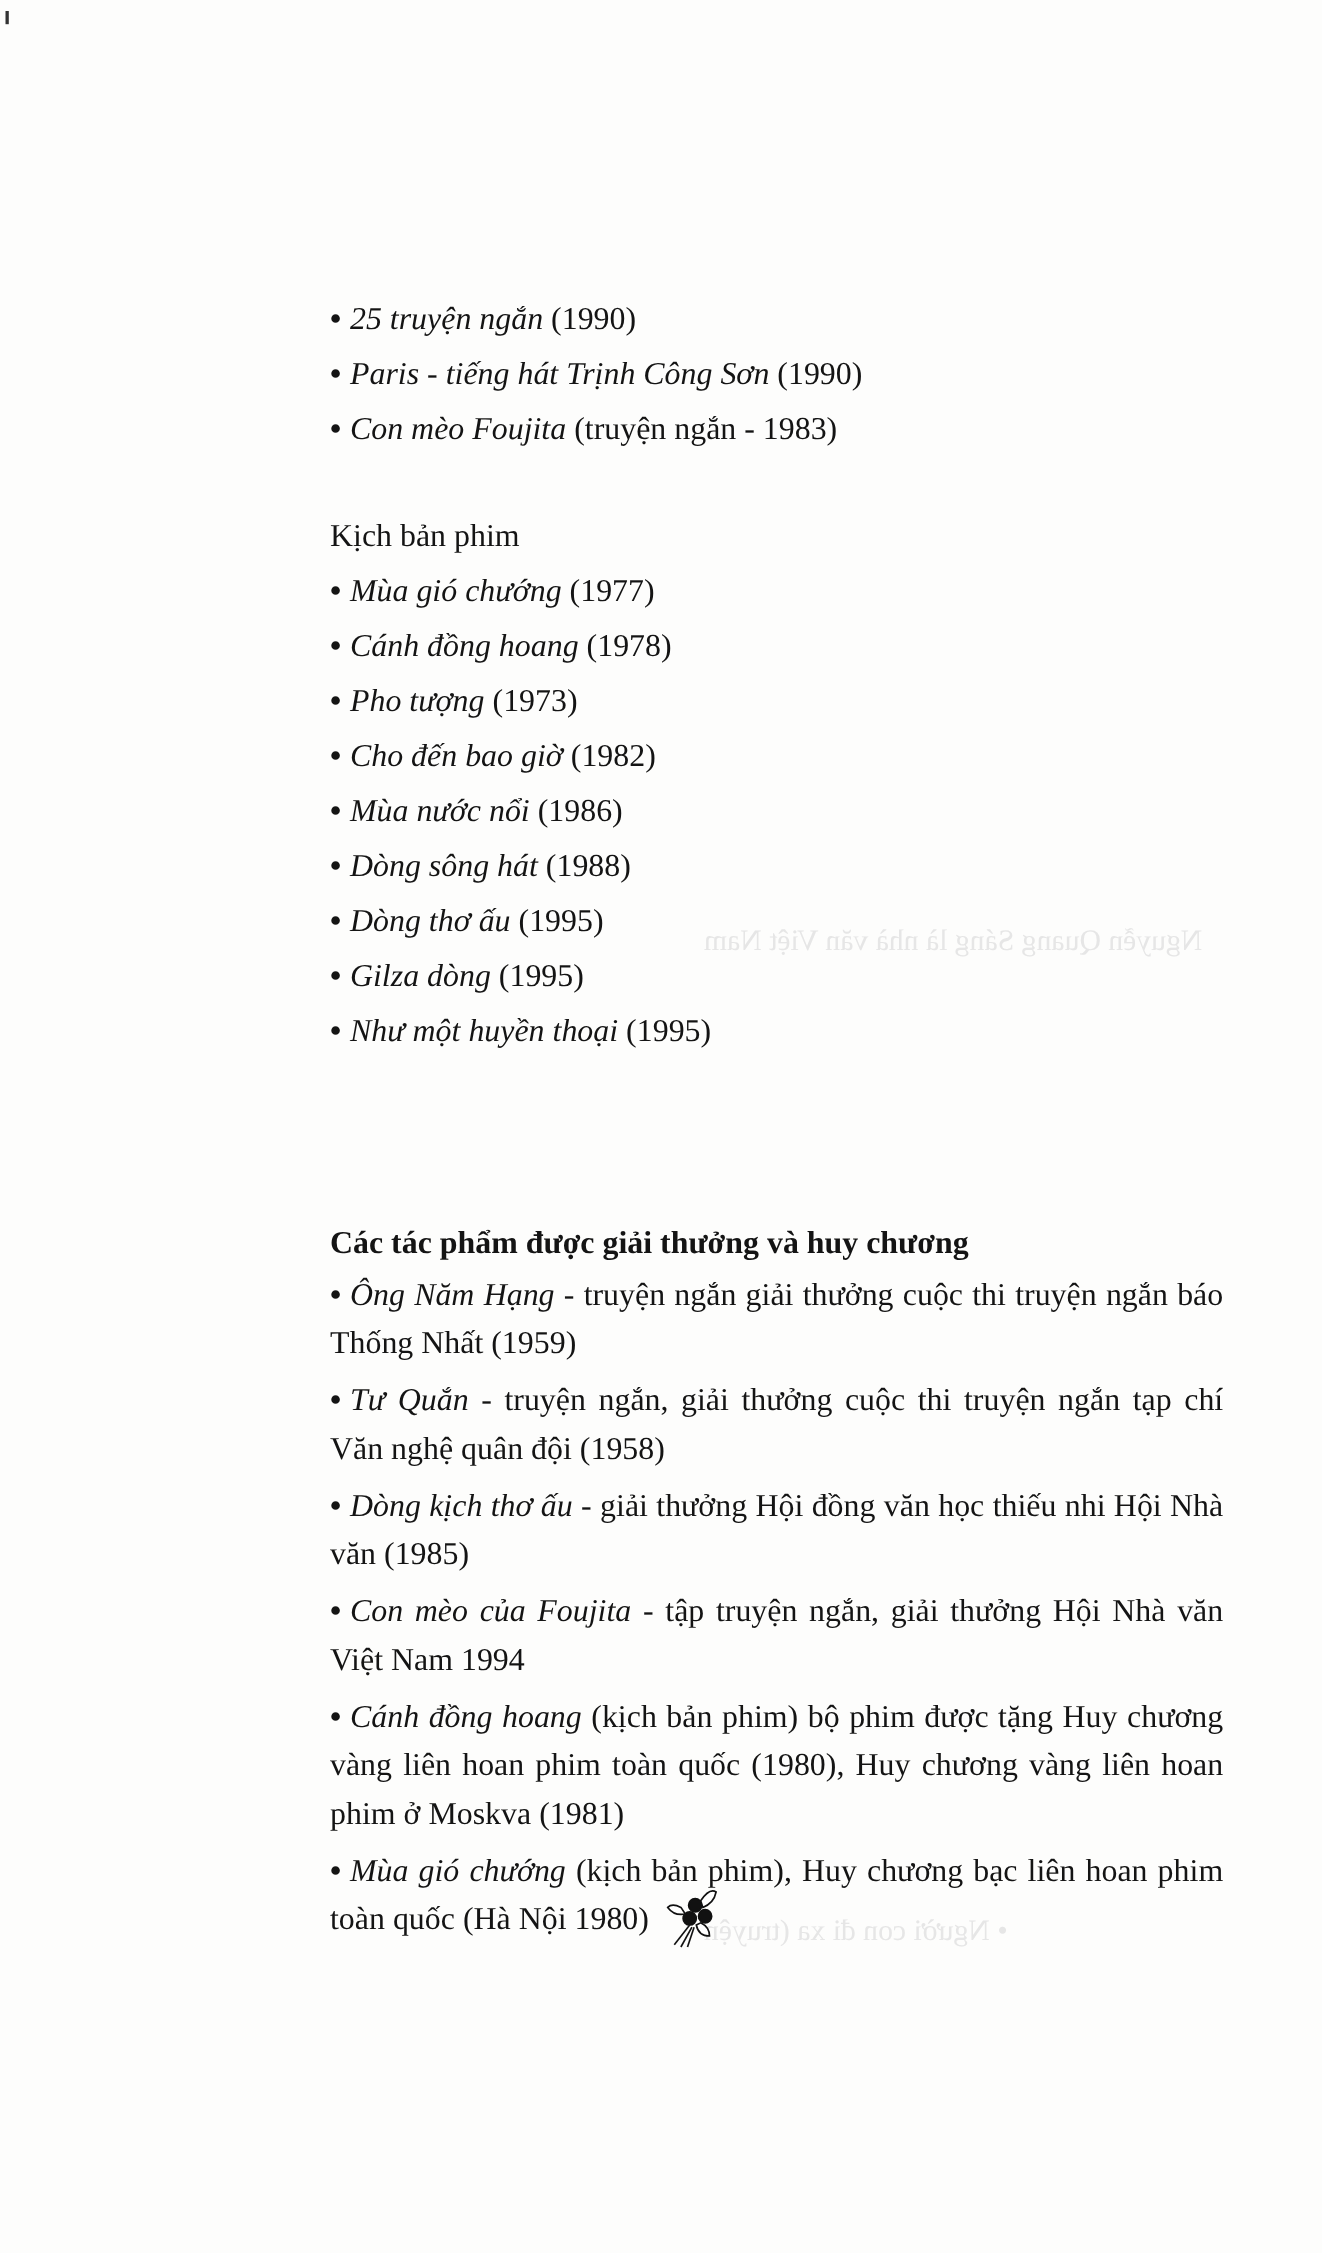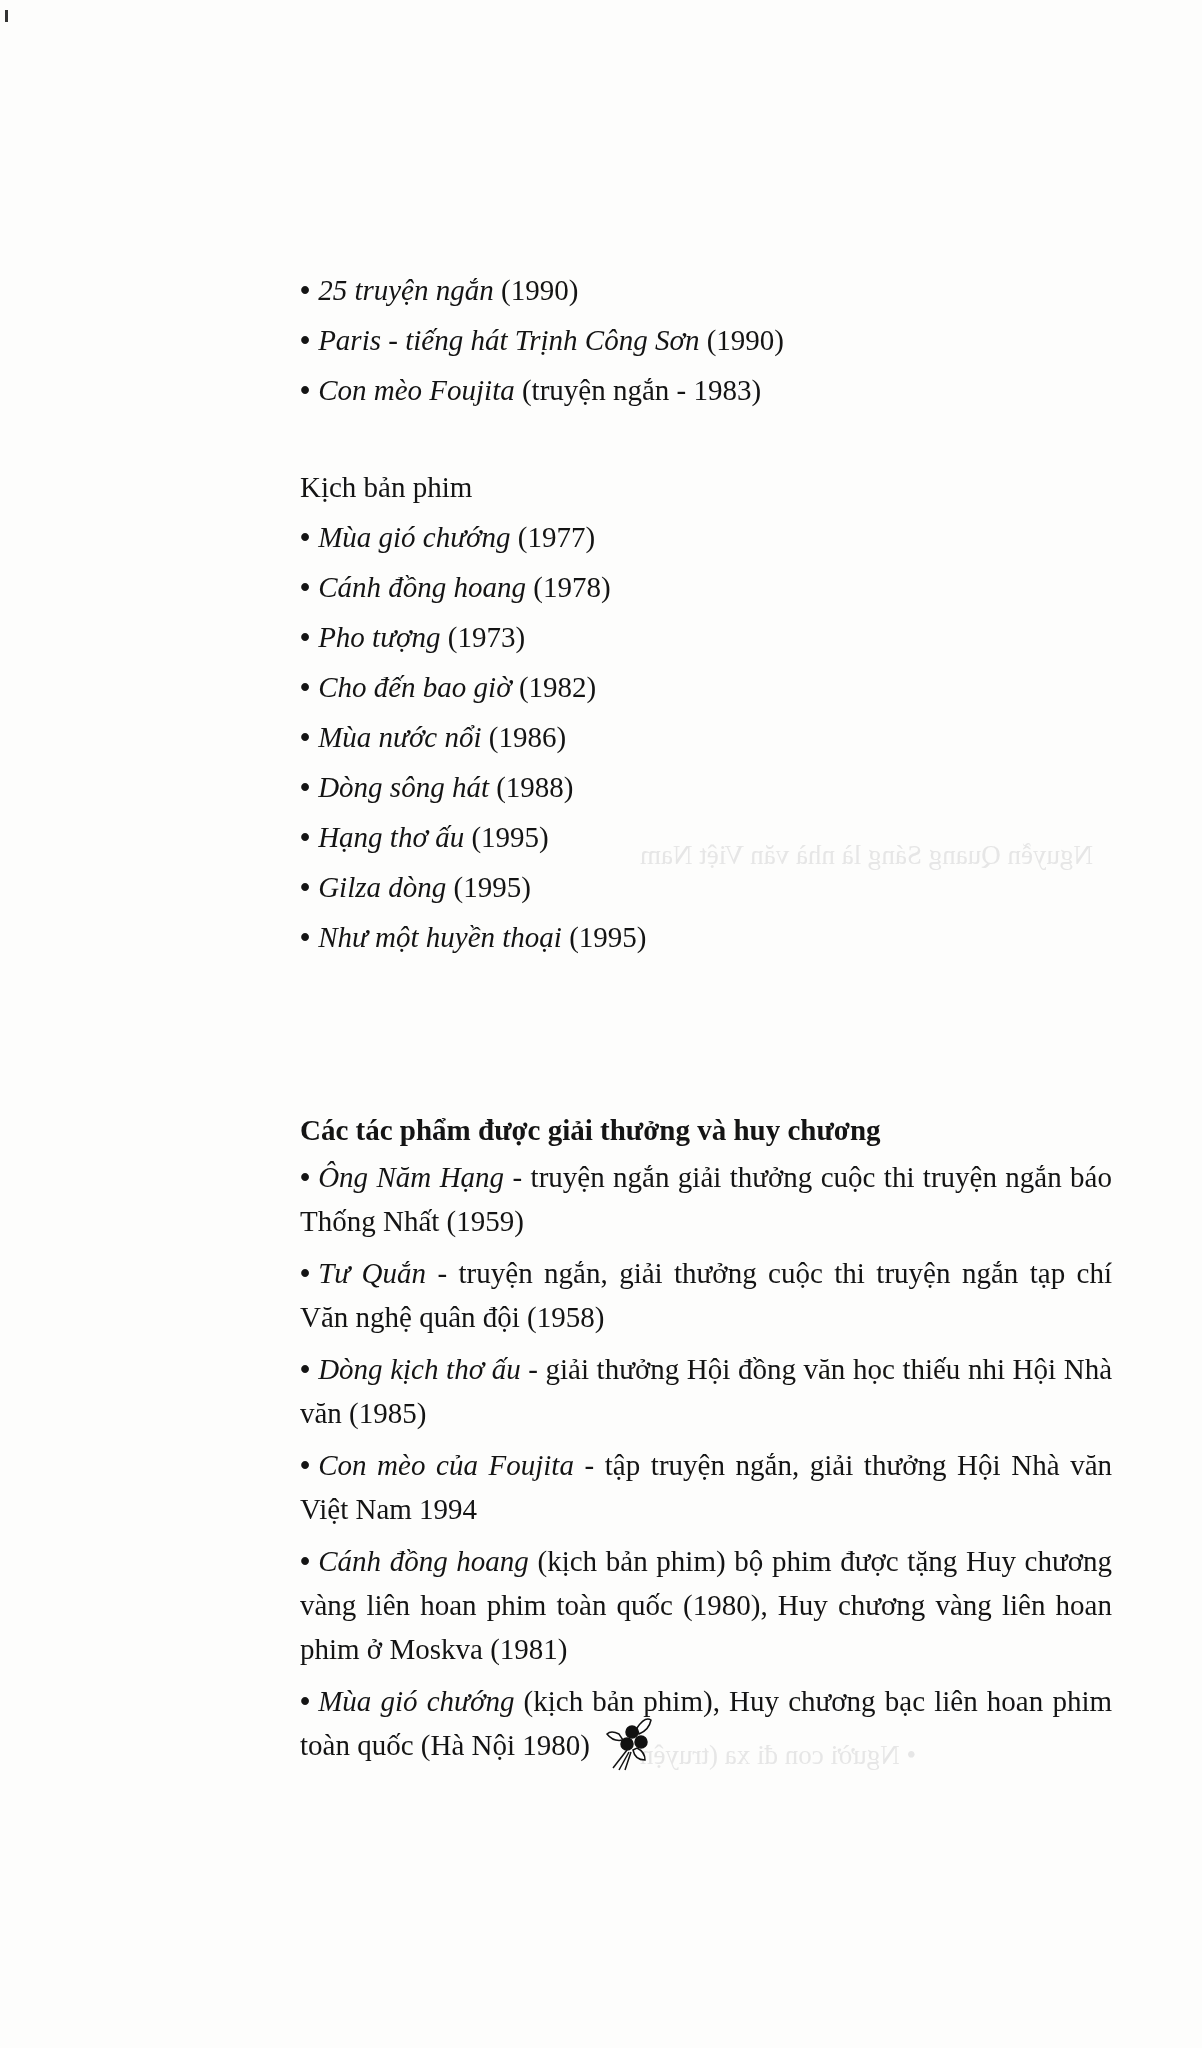--- a/index.html
+++ b/index.html
@@ -34,21 +34,21 @@
 </div>
 
 <div class="text-block" style="top:462px;">
   <div class="heading">Kịch bản phim</div>
   <div class="line"><span class="bullet">•</span><i>Mùa gió chướng</i><span> (1977)</span></div>
   <div class="line"><span class="bullet">•</span><i>Cánh đồng hoang</i><span> (1978)</span></div>
   <div class="line"><span class="bullet">•</span><i>Pho tượng</i><span> (1973)</span></div>
   <div class="line"><span class="bullet">•</span><i>Cho đến bao giờ</i><span> (1982)</span></div>
   <div class="line"><span class="bullet">•</span><i>Mùa nước nổi</i><span> (1986)</span></div>
   <div class="line"><span class="bullet">•</span><i>Dòng sông hát</i><span> (1988)</span></div>
-  <div class="line"><span class="bullet">•</span><i>Hạng thơ ấu</i><span> (1995)</span></div>
+  <div class="line"><span class="bullet">•</span><i>Dòng thơ ấu</i><span> (1995)</span></div>
   <div class="line"><span class="bullet">•</span><i>Gilza dòng</i><span> (1995)</span></div>
   <div class="line"><span class="bullet">•</span><i>Như một huyền thoại</i><span> (1995)</span></div>
 </div>
 
 <div class="text-block" style="top:1105px;">
   <div class="bold-heading">Các tác phẩm được giải thưởng và huy chương</div>
   <div class="para"><span class="bullet">•</span><i>Ông Năm Hạng</i><span> - truyện ngắn giải thưởng cuộc thi truyện ngắn báo Thống Nhất (1959)</span></div>
   <div class="para"><span class="bullet">•</span><i>Tư Quắn</i><span> - truyện ngắn, giải thưởng cuộc thi truyện ngắn tạp chí Văn nghệ quân đội (1958)</span></div>
   <div class="para"><span class="bullet">•</span><i>Dòng kịch thơ ấu</i><span> - giải thưởng Hội đồng văn học thiếu nhi Hội Nhà văn (1985)</span></div>
   <div class="para"><span class="bullet">•</span><i>Con mèo của Foujita</i><span> - tập truyện ngắn, giải thưởng Hội Nhà văn Việt Nam 1994</span></div>

